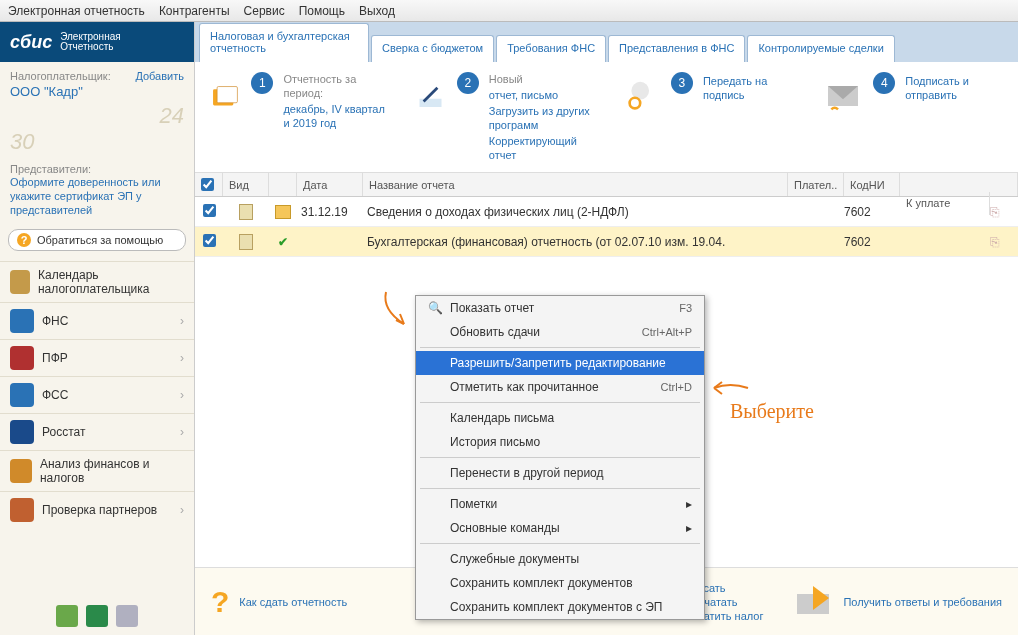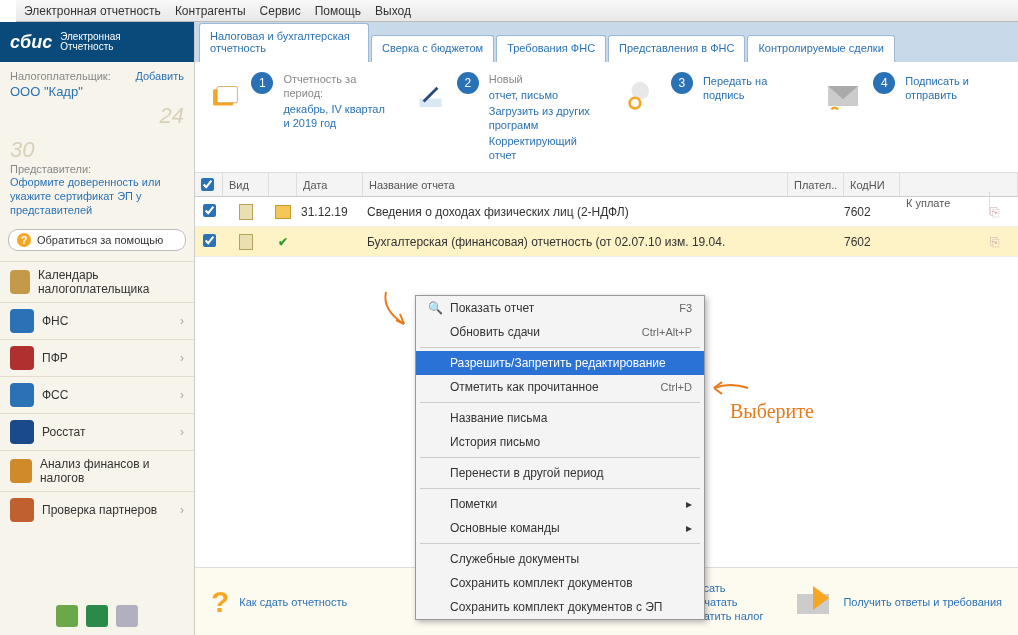--- a/index.html
+++ b/index.html
@@ -1,34 +1,34 @@
 <!DOCTYPE html>
 <html><head>
 <meta charset="utf-8">
 <style>
   * { box-sizing: border-box; margin: 0; padding: 0; }
   body { font-family: Arial, sans-serif; font-size: 12px; color: #333; background: #fff; width: 1018px; height: 635px; overflow: hidden; }
 
-  .menubar { height: 22px; background: linear-gradient(#f8f8f8,#e8e8e8); border-bottom:1px solid #bbb; display:flex; align-items:center; padding:0 8px; gap:14px; font-size:12px;margin-left:16px; }
+  .menubar { height: 22px; background: linear-gradient(#f8f8f8,#e8e8e8); border-bottom:1px solid #bbb; display:flex; align-items:center; padding:0 8px; gap:14px; font-size:12px; }
   .menubar span { cursor:default; }
 
   .app { display:flex; height:613px; }
   .sidebar { width:195px; background:#f7f4ec; border-right:1px solid #ccc; display:flex; flex-direction:column; }
   .logo-row { background:#0a4a7a; color:#fff; height:40px; display:flex; align-items:center; padding:8px 10px; gap:8px; }
   .logo-text { font-weight:bold; font-size:18px; font-style:italic; }
   .logo-sub { font-size:10px; line-height:10px; }
 
   .payer { padding:8px 10px 4px 10px; font-size:11px; }
   .payer .lbl { color:#888; display:inline-block; }
   .payer .add { color:#2a72b5; float:right; cursor:pointer;}
   .payer .org { color:#2a72b5; font-size:13px; margin-top:2px; }
 
   .deco-area { height:60px; position:relative; color:#d8d0b8; }
   .deco-area .n24 { position:absolute; right:10px; top:0; font-size:22px; font-style:italic;}
-  .deco-area .n30 { position:absolute; left:10px; bottom:0; font-size:22px; font-style:italic;}
+  .deco-area .n30 { position:absolute; left:10px; bottom:8px; font-size:22px; font-style:italic;}
 
   .reps { padding:0 10px 8px 10px; font-size:11px; }
   .reps .lbl { color:#888;}
   .reps .link { color:#2a72b5; line-height:14px; }
 
   .help-btn { margin:4px 8px; border:1px solid #bbb; border-radius:10px; padding:3px 8px; display:flex; align-items:center; gap:6px; font-size:11px; background:#fff;}
   .help-btn .q{ width:14px;height:14px;border-radius:50%;background:#f5a623;color:#fff;display:flex;align-items:center;justify-content:center;font-weight:bold;}
 
   .nav-list { margin-top:6px; }
   .nav-item { display:flex; align-items:center; gap:8px; padding:6px 10px; border-top:1px solid #e2ddce; cursor:pointer; font-size:12px;}
@@ -310,21 +310,21 @@
       <span>Разрешить/Запретить редактирование</span>
     </div>
     <div class="cm-item">
       <span class="cm-ico"></span>
       <span>Отметить как прочитанное</span>
       <span class="sc">Ctrl+D</span>
     </div>
     <div class="cm-sep"></div>
     <div class="cm-item">
       <span class="cm-ico"></span>
-      <span>Название письма</span>
+      <span>Календарь письма</span>
     </div>
     <div class="cm-item">
       <span class="cm-ico"></span>
       <span>История письмо</span>
     </div>
     <div class="cm-sep"></div>
     <div class="cm-item">
       <span class="cm-ico"></span>
       <span>Перенести в другой период</span>
     </div>

